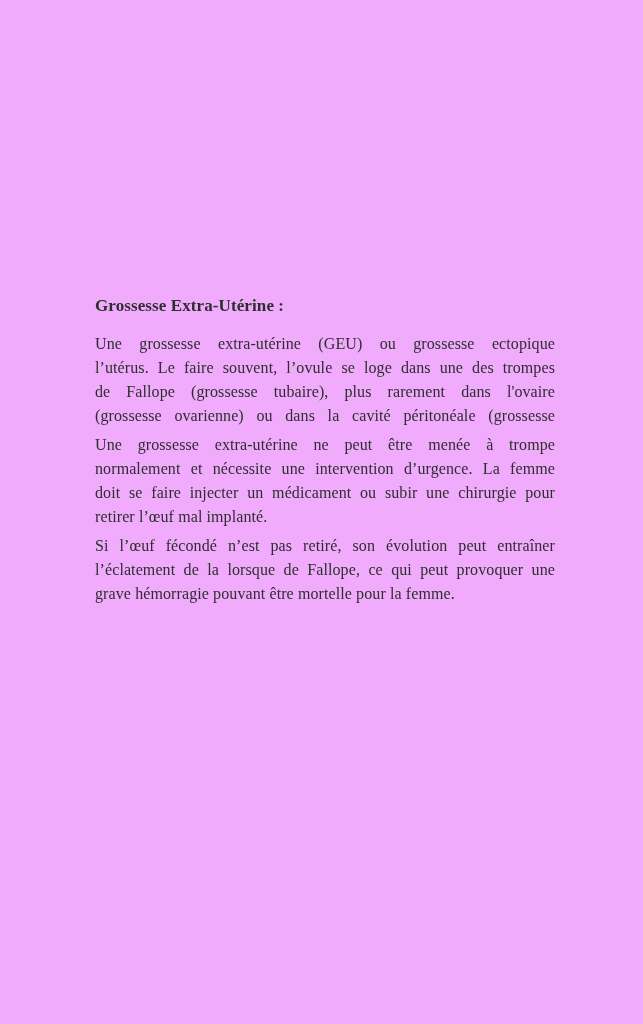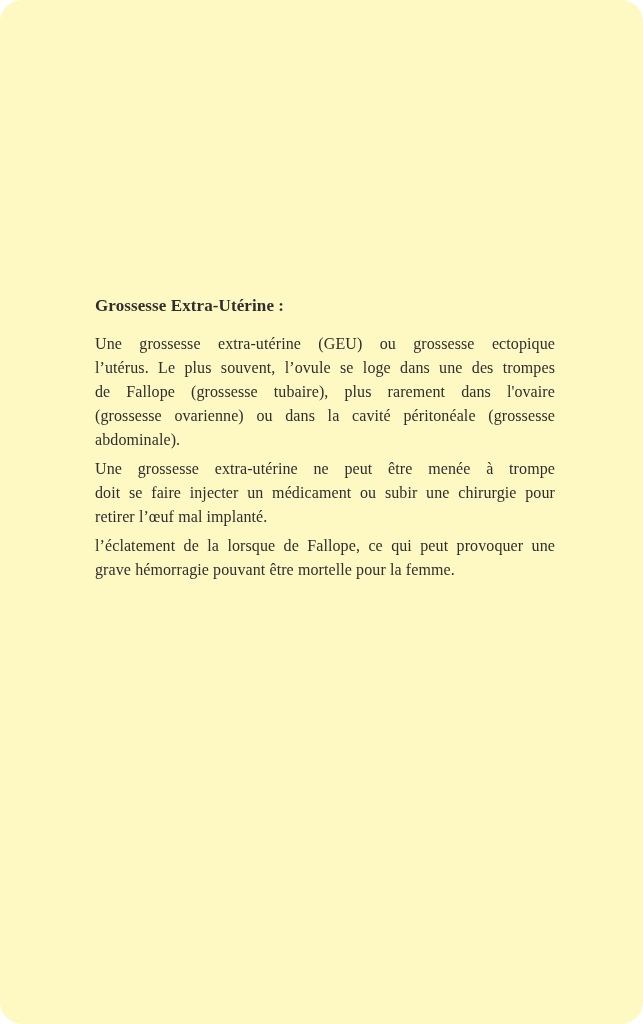--- a/index.html
+++ b/index.html
@@ -4,25 +4,24 @@
 <style>
   html, body {
     margin: 0;
     padding: 0;
     background: #ffffff;
   }
   .page {
     position: relative;
     width: 643px;
     height: 1024px;
-    background: #fef9c3;
+    background: #f0abfc;
     overflow: hidden;
     font-family: "Liberation Serif", "DejaVu Serif", serif;
     color: #2e2e2e;
-    border-radius: 22px;
   }
   .text-block {
     position: absolute;
     left: 95px;
     top: 294px;
     width: 476px;
   }
   .heading {
     margin: 0 0 14px 0;
     font-size: 17px;
@@ -49,31 +48,32 @@
 </head>
 <body>
 
 <div class="page">
   <div class="text-block">
 
     <h1 class="heading">Grossesse Extra-Utérine :</h1>
 
     <p class="para">
       <span class="ln" style="display:block">Une grossesse extra-utérine (GEU) ou grossesse ectopique</span>
-      <span class="ln" style="display:block">l’utérus. Le plus souvent, l’ovule se loge dans une des trompes</span>
+      <span class="ln" style="display:block">l’utérus. Le faire souvent, l’ovule se loge dans une des trompes</span>
       <span class="ln" style="display:block">de Fallope (grossesse tubaire), plus rarement dans l'ovaire</span>
       <span class="ln" style="display:block">(grossesse ovarienne) ou dans la cavité péritonéale (grossesse</span>
-      <span class="ln last" style="display:block">abdominale).</span>
     </p>
 
     <p class="para">
       <span class="ln" style="display:block">Une grossesse extra-utérine ne peut être menée à trompe</span>
+      <span class="ln" style="display:block">normalement et nécessite une intervention d’urgence. La femme</span>
       <span class="ln" style="display:block">doit se faire injecter un médicament ou subir une chirurgie pour</span>
       <span class="ln last" style="display:block">retirer l’œuf mal implanté.</span>
     </p>
 
     <p class="para">
+      <span class="ln" style="display:block">Si l’œuf fécondé n’est pas retiré, son évolution peut entraîner</span>
       <span class="ln" style="display:block">l’éclatement de la lorsque de Fallope, ce qui peut provoquer une</span>
       <span class="ln last" style="display:block">grave hémorragie pouvant être mortelle pour la femme.</span>
     </p>
 
   </div>
 </div>
 
 </body></html>

